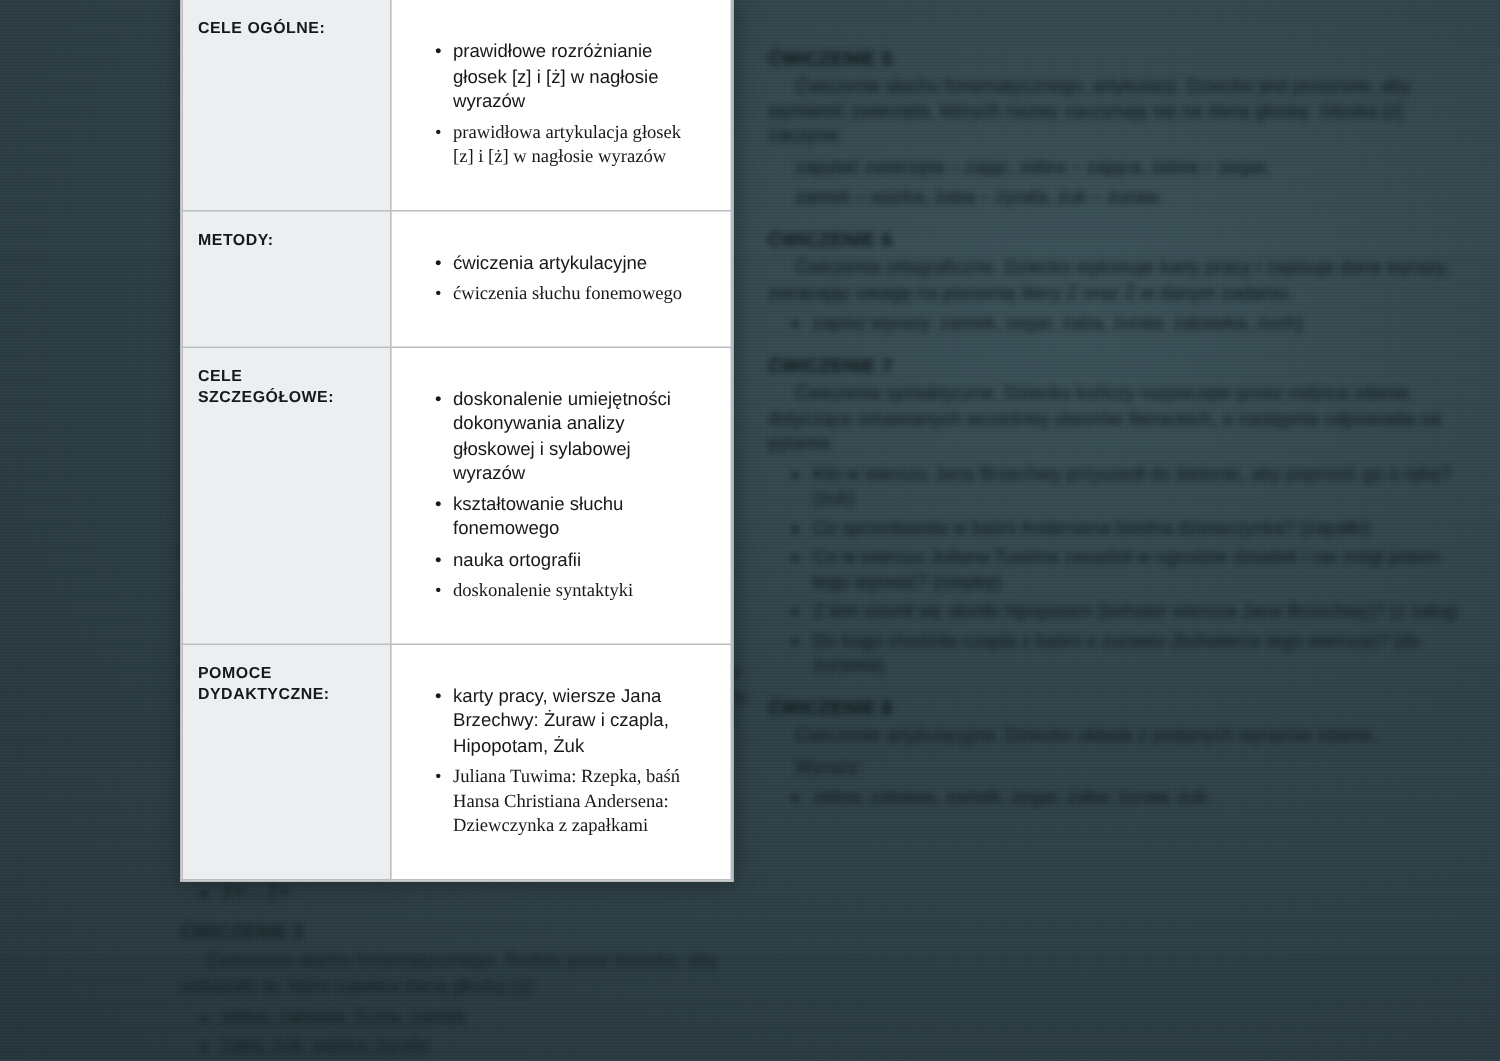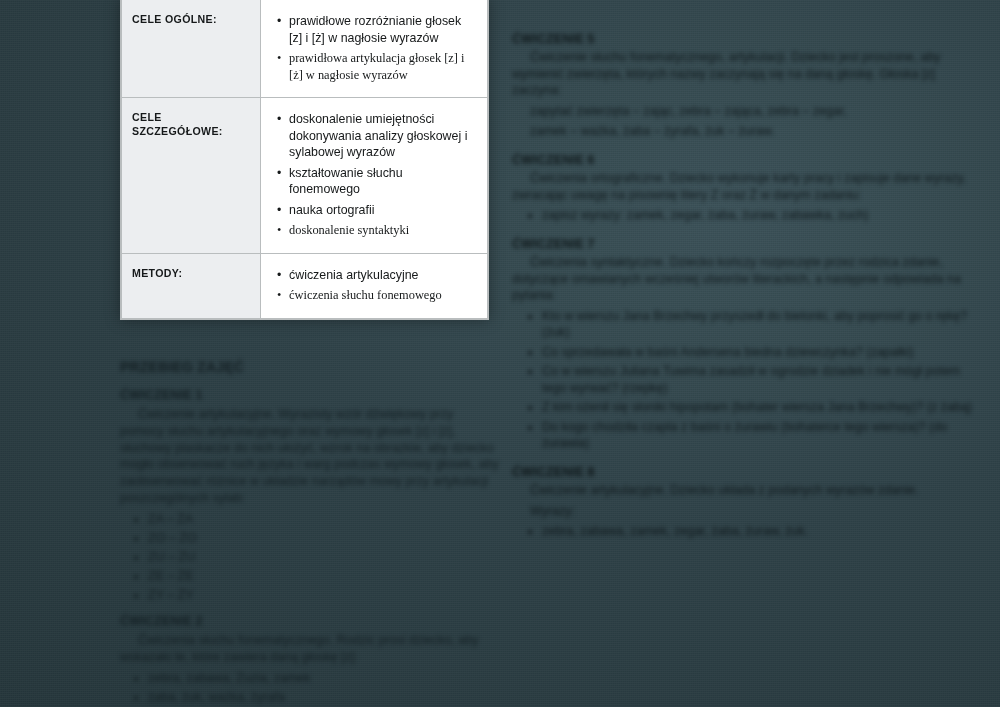--- a/index.html
+++ b/index.html
@@ -112,21 +112,21 @@
     width: 118px;
     background: #eceef0;
     font-weight: bold;
     font-size: 10.6px;
     letter-spacing: 0.35px;
     text-transform: uppercase;
     line-height: 1.35;
     padding-top: 12px;
   }
   table.specs ul {
-    margin: 4px;
+    margin: 17px;
     padding-left: 14px;
     list-style: none;
   }
   table.specs li {
     position: relative;
     margin-bottom: 4px;
     line-height: 1.33;
   }
   table.specs li:last-child { margin-bottom: 0; font-family: Liberation Serif, serif; }
   table.specs li:before {
@@ -198,34 +198,43 @@
       <tr>
         <td class="label">Cele ogólne:</td>
         <td>
           <ul>
             <li>prawidłowe rozróżnianie głosek [z] i [ż] w nagłosie wyrazów</li>
             <li>prawidłowa artykulacja głosek [z] i [ż] w nagłosie wyrazów</li>
           </ul>
         </td>
       </tr>
       <tr>
+        <td class="label">Metody:</td>
+        <td>
+          <ul>
+            <li>ćwiczenia artykulacyjne</li>
+            <li>ćwiczenia słuchu fonemowego</li>
+          </ul>
+        </td>
+      </tr>
+      <tr>
         <td class="label">Cele szczegółowe:</td>
         <td>
           <ul>
             <li>doskonalenie umiejętności dokonywania analizy głoskowej i sylabowej wyrazów</li>
             <li>kształtowanie słuchu fonemowego</li>
             <li>nauka ortografii</li>
             <li>doskonalenie syntaktyki</li>
           </ul>
         </td>
       </tr>
       <tr>
-        <td class="label">Metody:</td>
-        <td>
-          <ul>
-            <li>ćwiczenia artykulacyjne</li>
-            <li>ćwiczenia słuchu fonemowego</li>
+        <td class="label">Pomoce dydaktyczne:</td>
+        <td>
+          <ul>
+            <li>karty pracy, wiersze Jana Brzechwy: Żuraw i czapla, Hipopotam, Żuk</li>
+            <li>Juliana Tuwima: Rzepka, baśń Hansa Christiana Andersena: Dziewczynka z zapałkami</li>
           </ul>
         </td>
       </tr>
     </tbody>
   </table>
 </div>
 
 </body></html>

